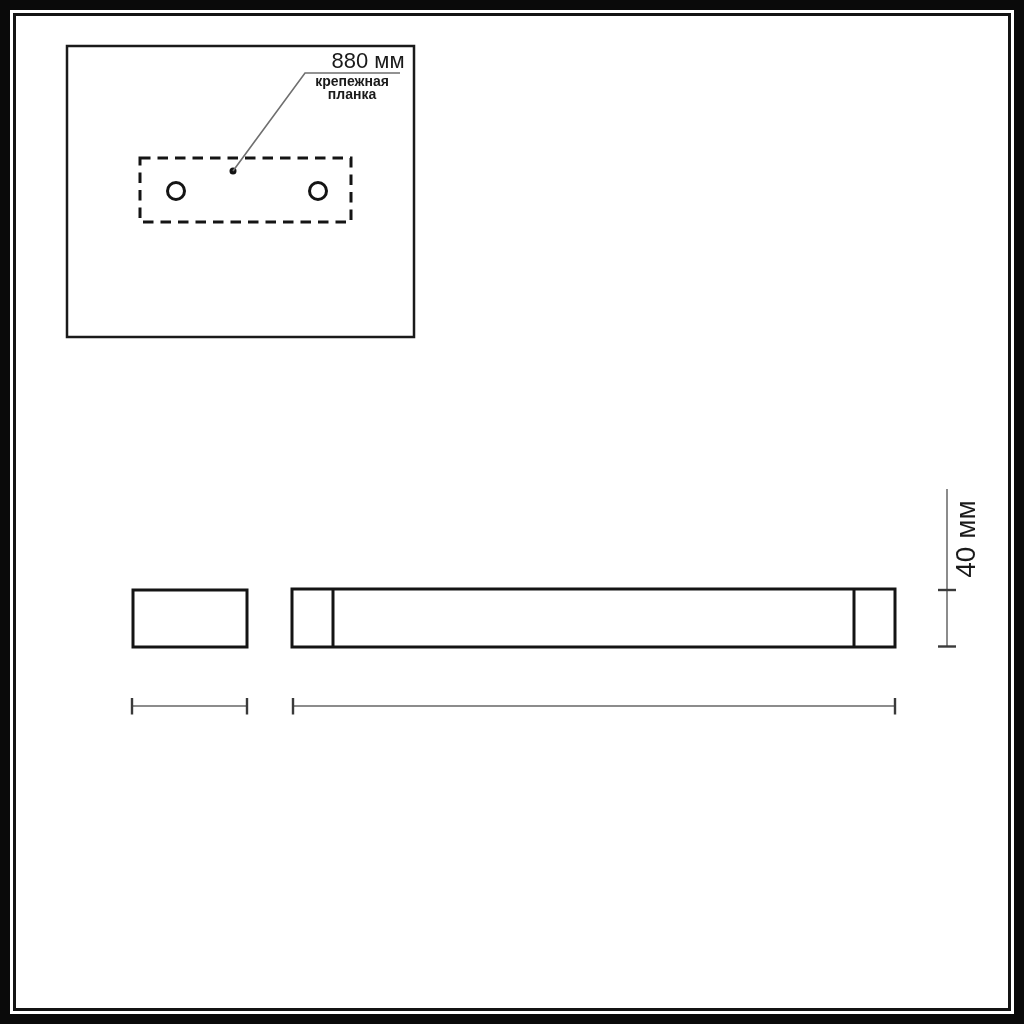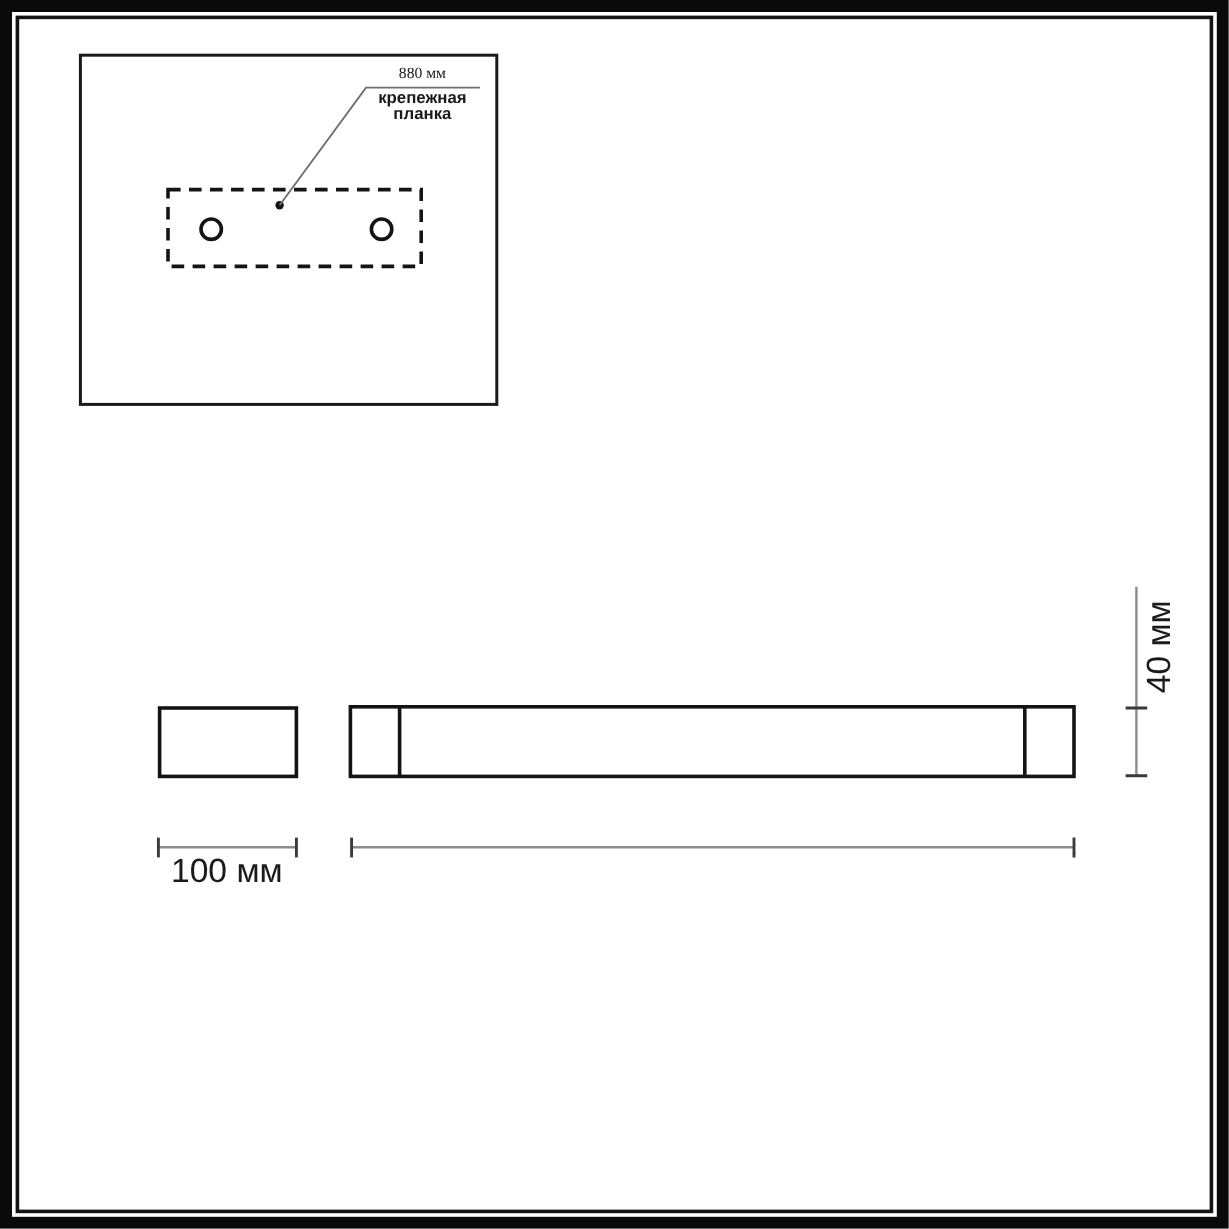--- a/index.html
+++ b/index.html
@@ -29,25 +29,24 @@
     width: 1004px;
     height: 1004px;
   }
   .label {
     position: absolute;
     color: #1a1a1a;
     text-align: center;
     white-space: nowrap;
   }
   .callout-dim {
-    left: 282px; top: 41px;
+    left: 298px; top: 41px;
     width: 120px;
-    font-size: 13px;
+    font-size: 22px;
     line-height: 19px;
-    font-family: Liberation Serif, serif;
   }
   .callout-part {
     left: 262px; top: 65px;
     width: 160px;
     font-size: 14px;
     line-height: 12.5px;
     font-weight: bold;
   }
   .dim-label-big {
     font-size: 28px;
@@ -99,17 +98,16 @@
     <line x1="928" y1="636.5" x2="946" y2="636.5" stroke="#3a3a3a" stroke-width="2.4"></line>
   </svg>
 
   <div class="label callout-dim">880 мм</div>
 
   <div class="label callout-part">
     <div>крепежная</div>
     <div>планка</div>
   </div>
 
-  <div class="label dim-label-big dim-100">100 мм</div>
 
 
   <div class="label dim-label-big dim-40">40 мм</div>
 </div>
 
 </body></html>

